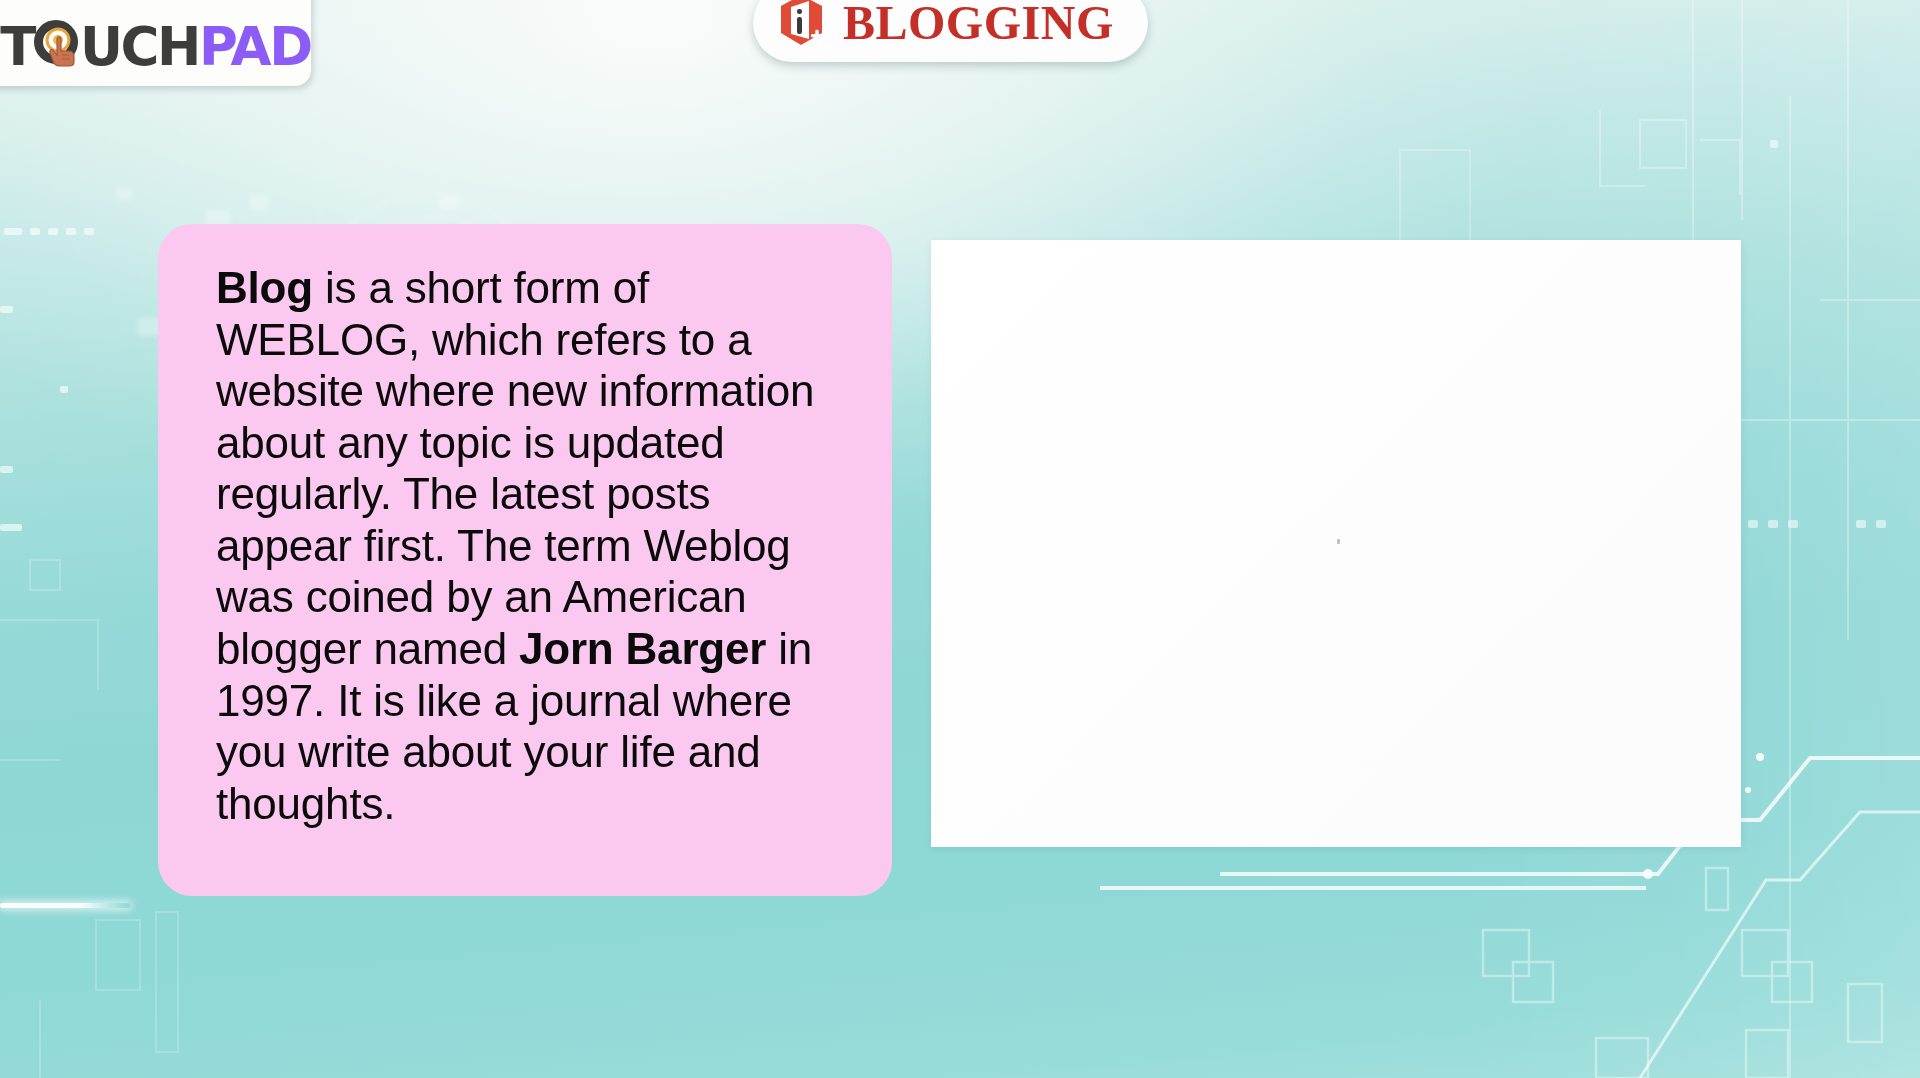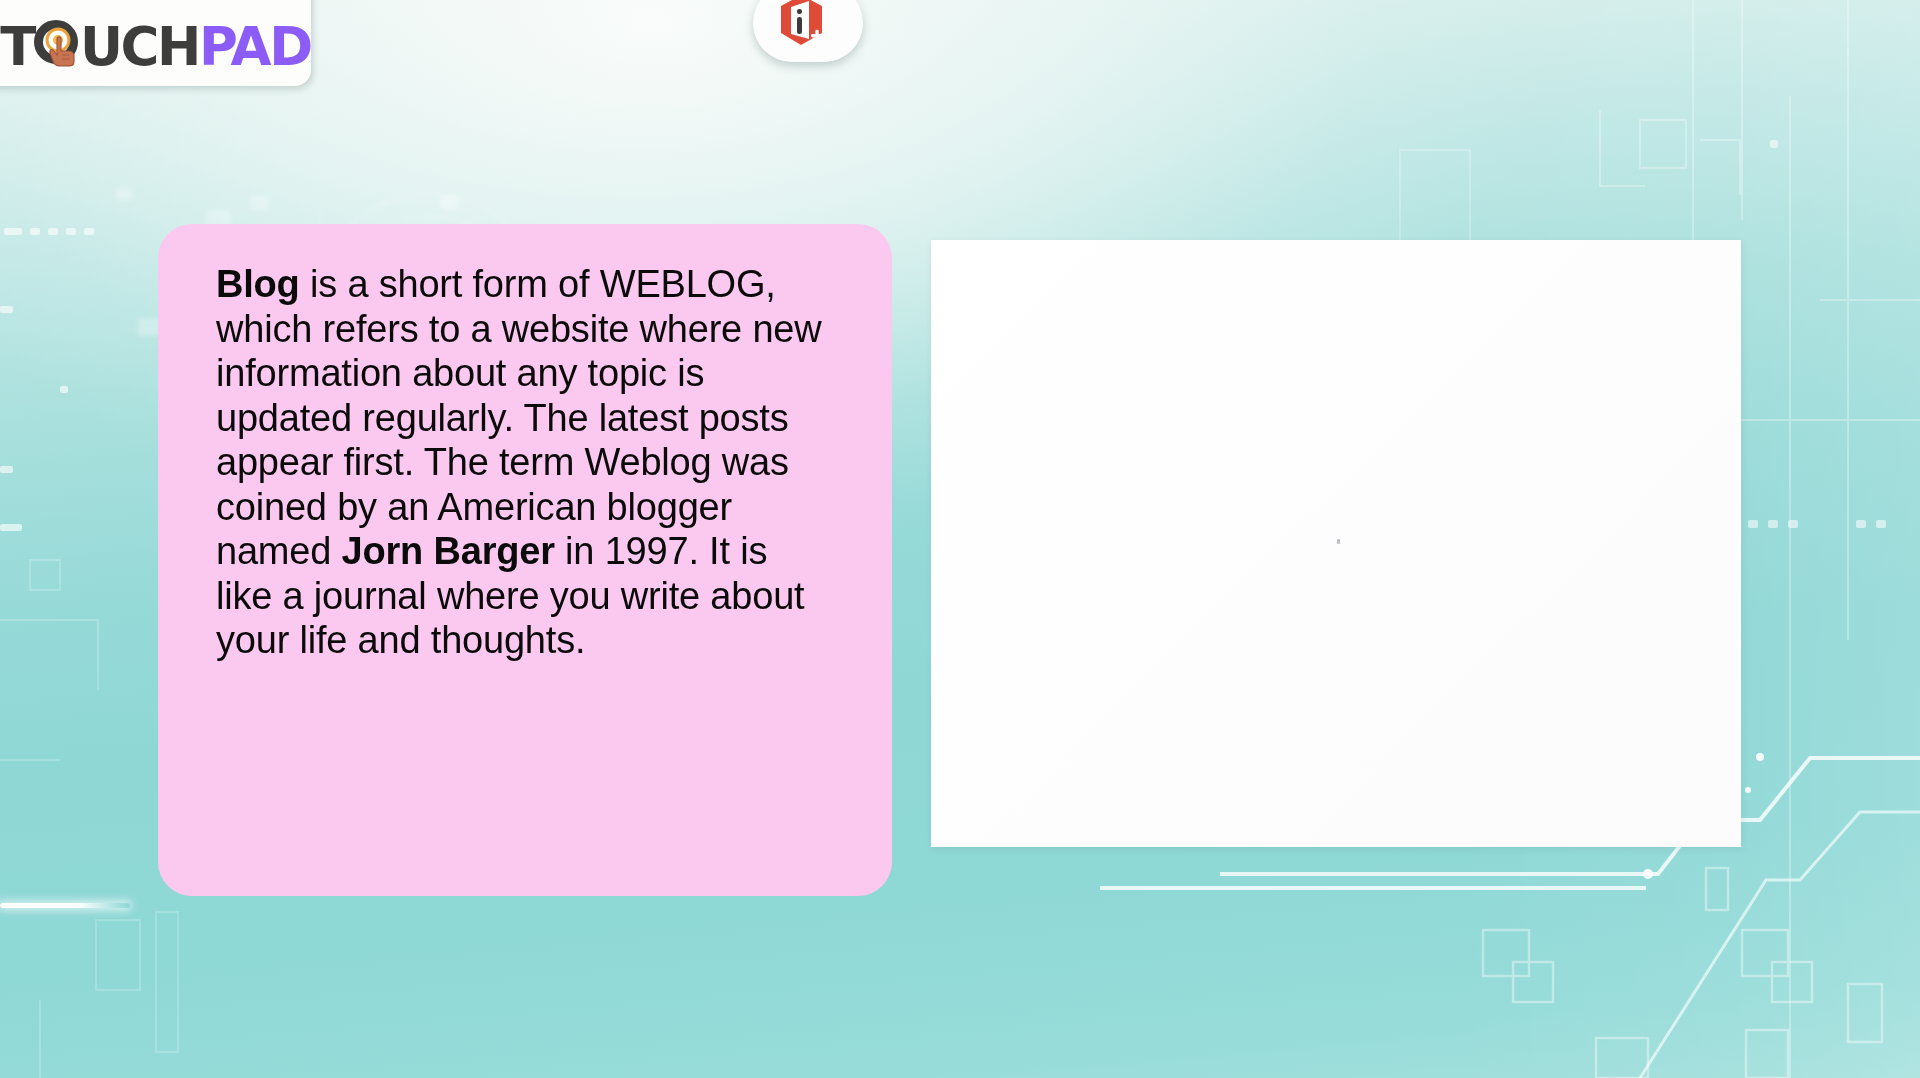--- a/index.html
+++ b/index.html
@@ -176,21 +176,21 @@
     top: 224px;
     width: 734px;
     height: 672px;
     background: #fbc9ef;
     border-radius: 34px;
     padding: 38px 60px 30px 58px;
   }
 
   .pink-card p {
     font-family: "Liberation Sans", sans-serif;
-    font-size: 38px;
+    font-size: 44px;
     line-height: 1.172;
     color: #0b0b0b;
     letter-spacing: -0.2px;
   }
   .pink-card b { font-weight: bold; }
 
   
   .white-panel {
     position: absolute;
     left: 931px;
@@ -361,20 +361,21 @@
     <svg class="hex-icon" viewBox="0 0 52 58">
       <path d="M24 1 L45 12 L45 39 L24 51 L4 39 L4 12 Z" fill="#E04B37"></path>
       <path d="M14 13 L32 7 L32 45 L14 40 Z" fill="#ffffff"></path>
       <rect x="20" y="15" width="5" height="5" rx="2.2" fill="#3a3a3a"></rect>
       <rect x="20" y="23" width="5" height="17" rx="2.2" fill="#3a3a3a"></rect>
       <g fill="#ffffff">
         <rect x="34" y="40" width="12" height="3.4" rx="1.4"></rect>
         <rect x="38.3" y="35.7" width="3.4" height="12" rx="1.4"></rect>
       </g>
     </svg>
+    <span class="title-text">BLOGGING</span>
   </div>
 
   <div class="pink-card">
     <p><b>Blog</b><span> is a short form of WEBLOG, which refers to a website where new information about any topic is updated regularly. The latest posts appear first. The term Weblog was coined by an American blogger named </span><b>Jorn Barger</b><span> in 1997. It is like a journal where you write about your life and thoughts.</span></p>
   </div>
 
   <div class="white-panel">
     <div class="panel-speck"></div>
   </div>
 

